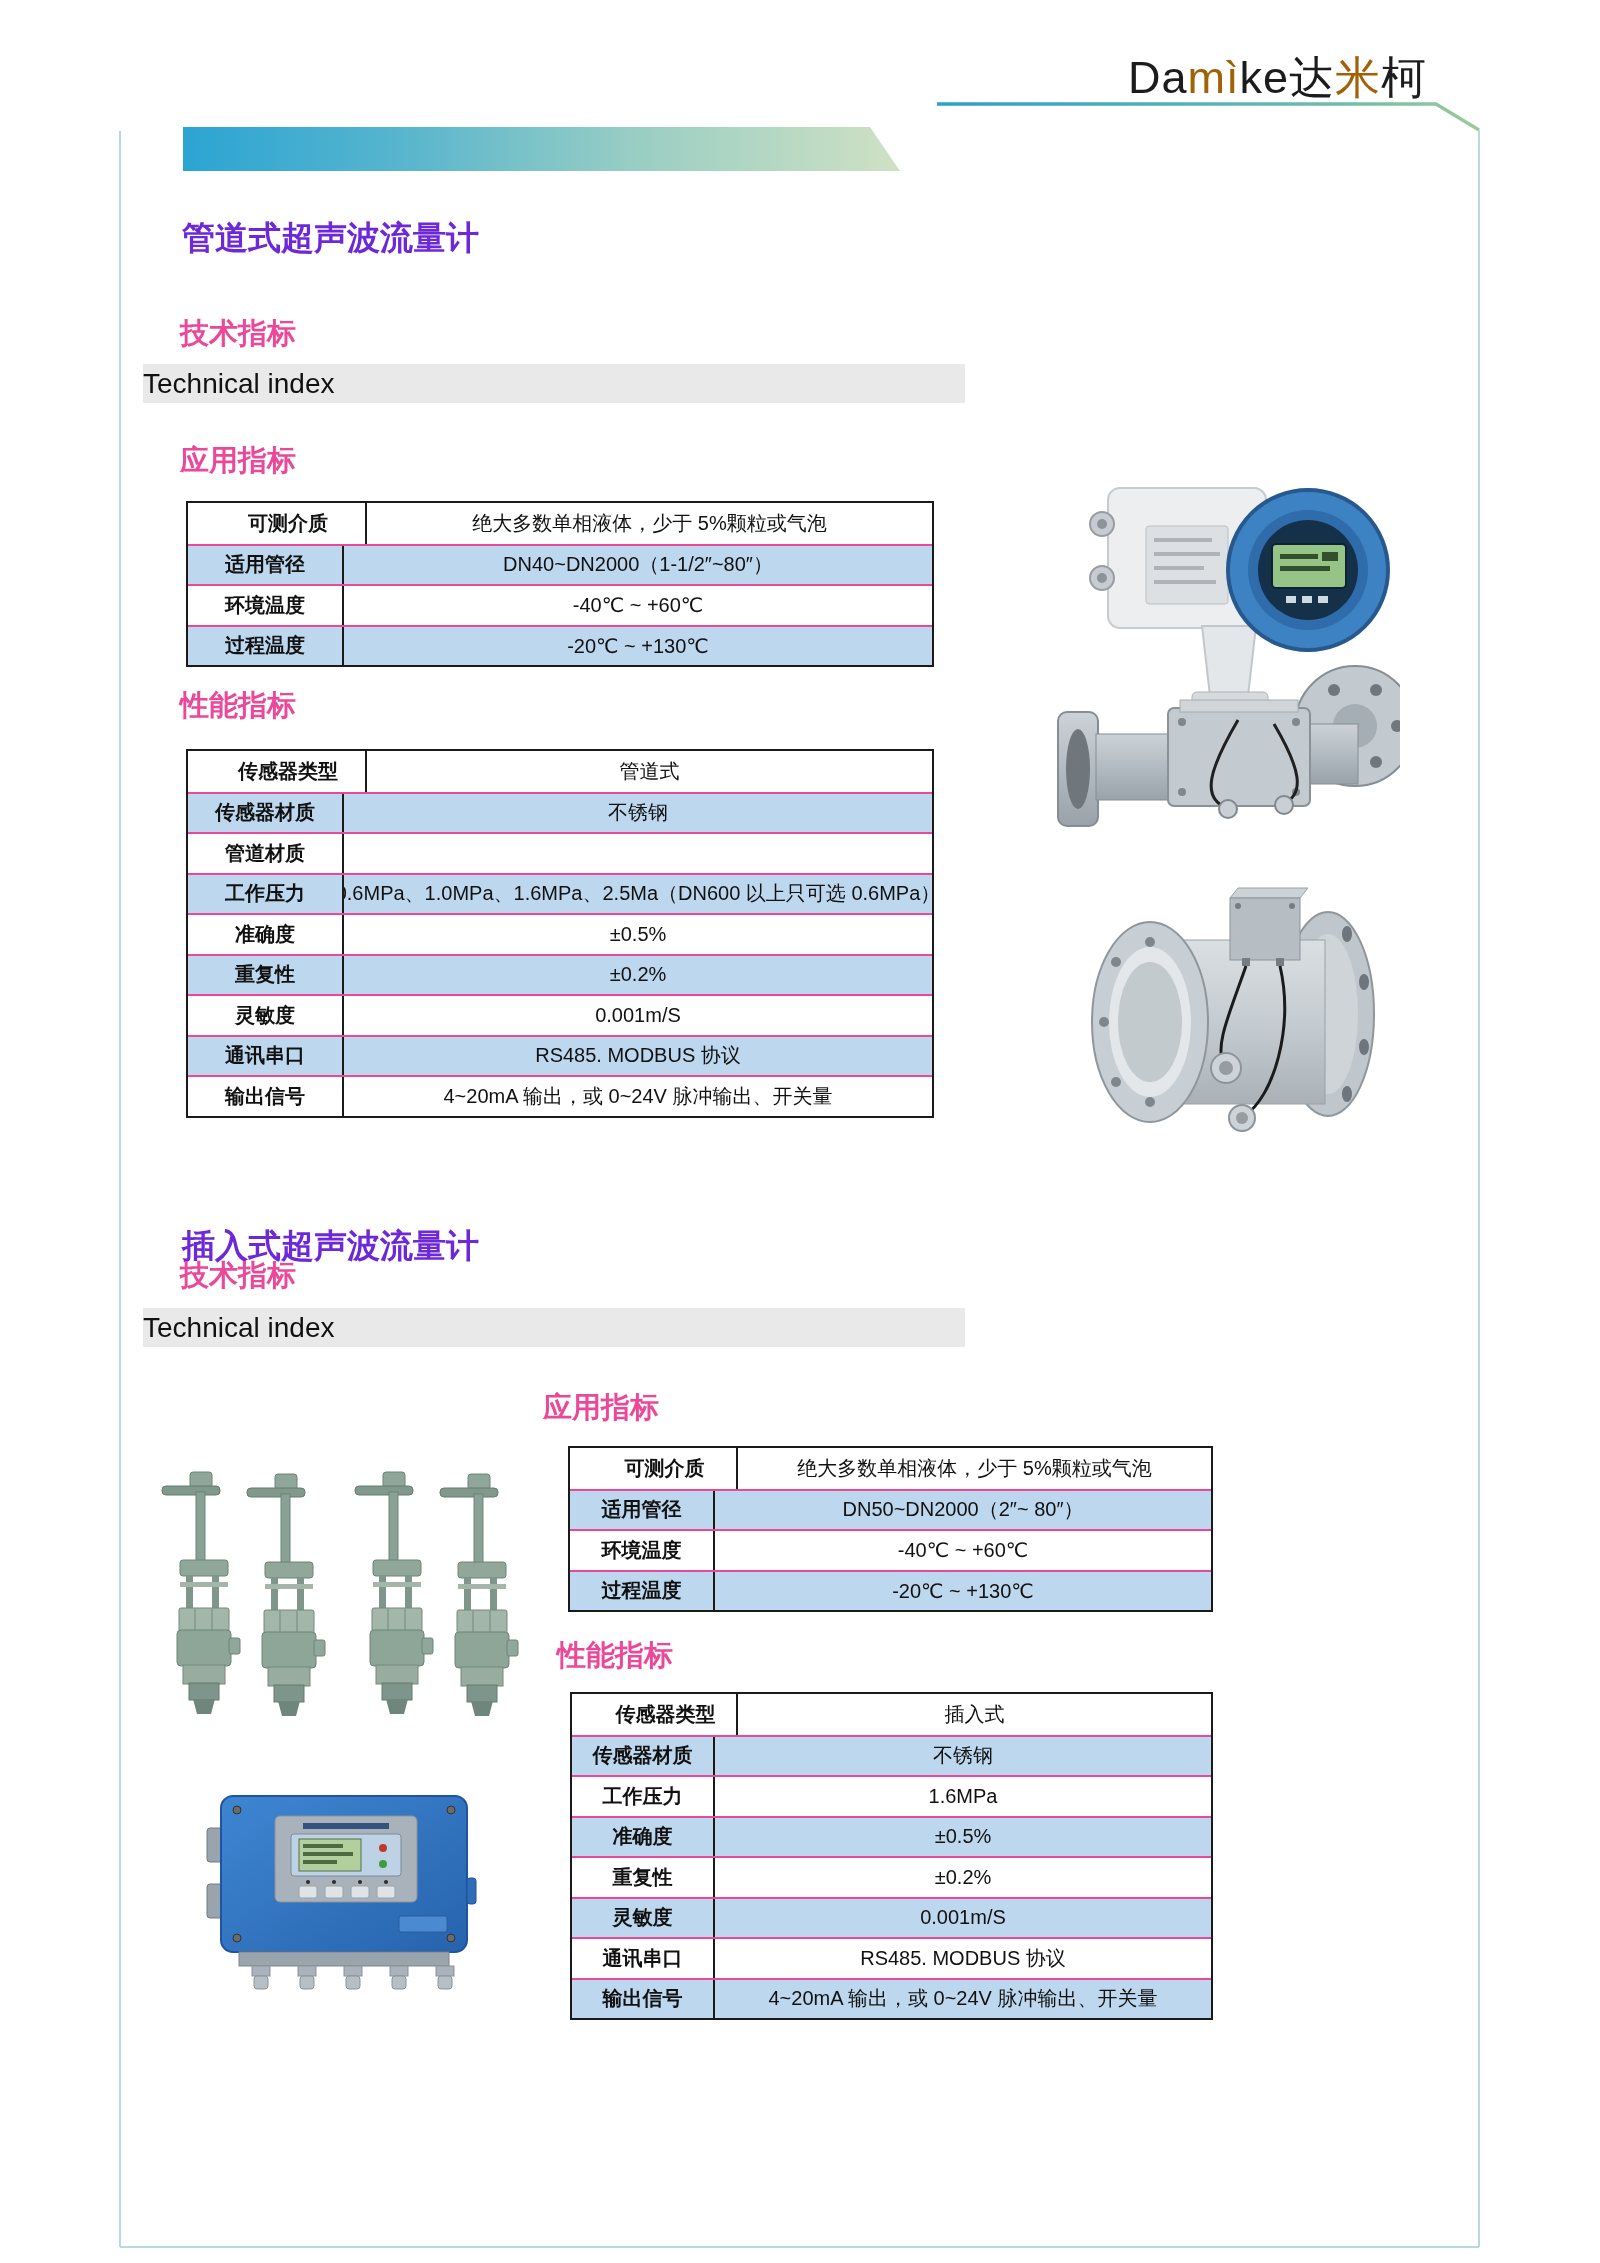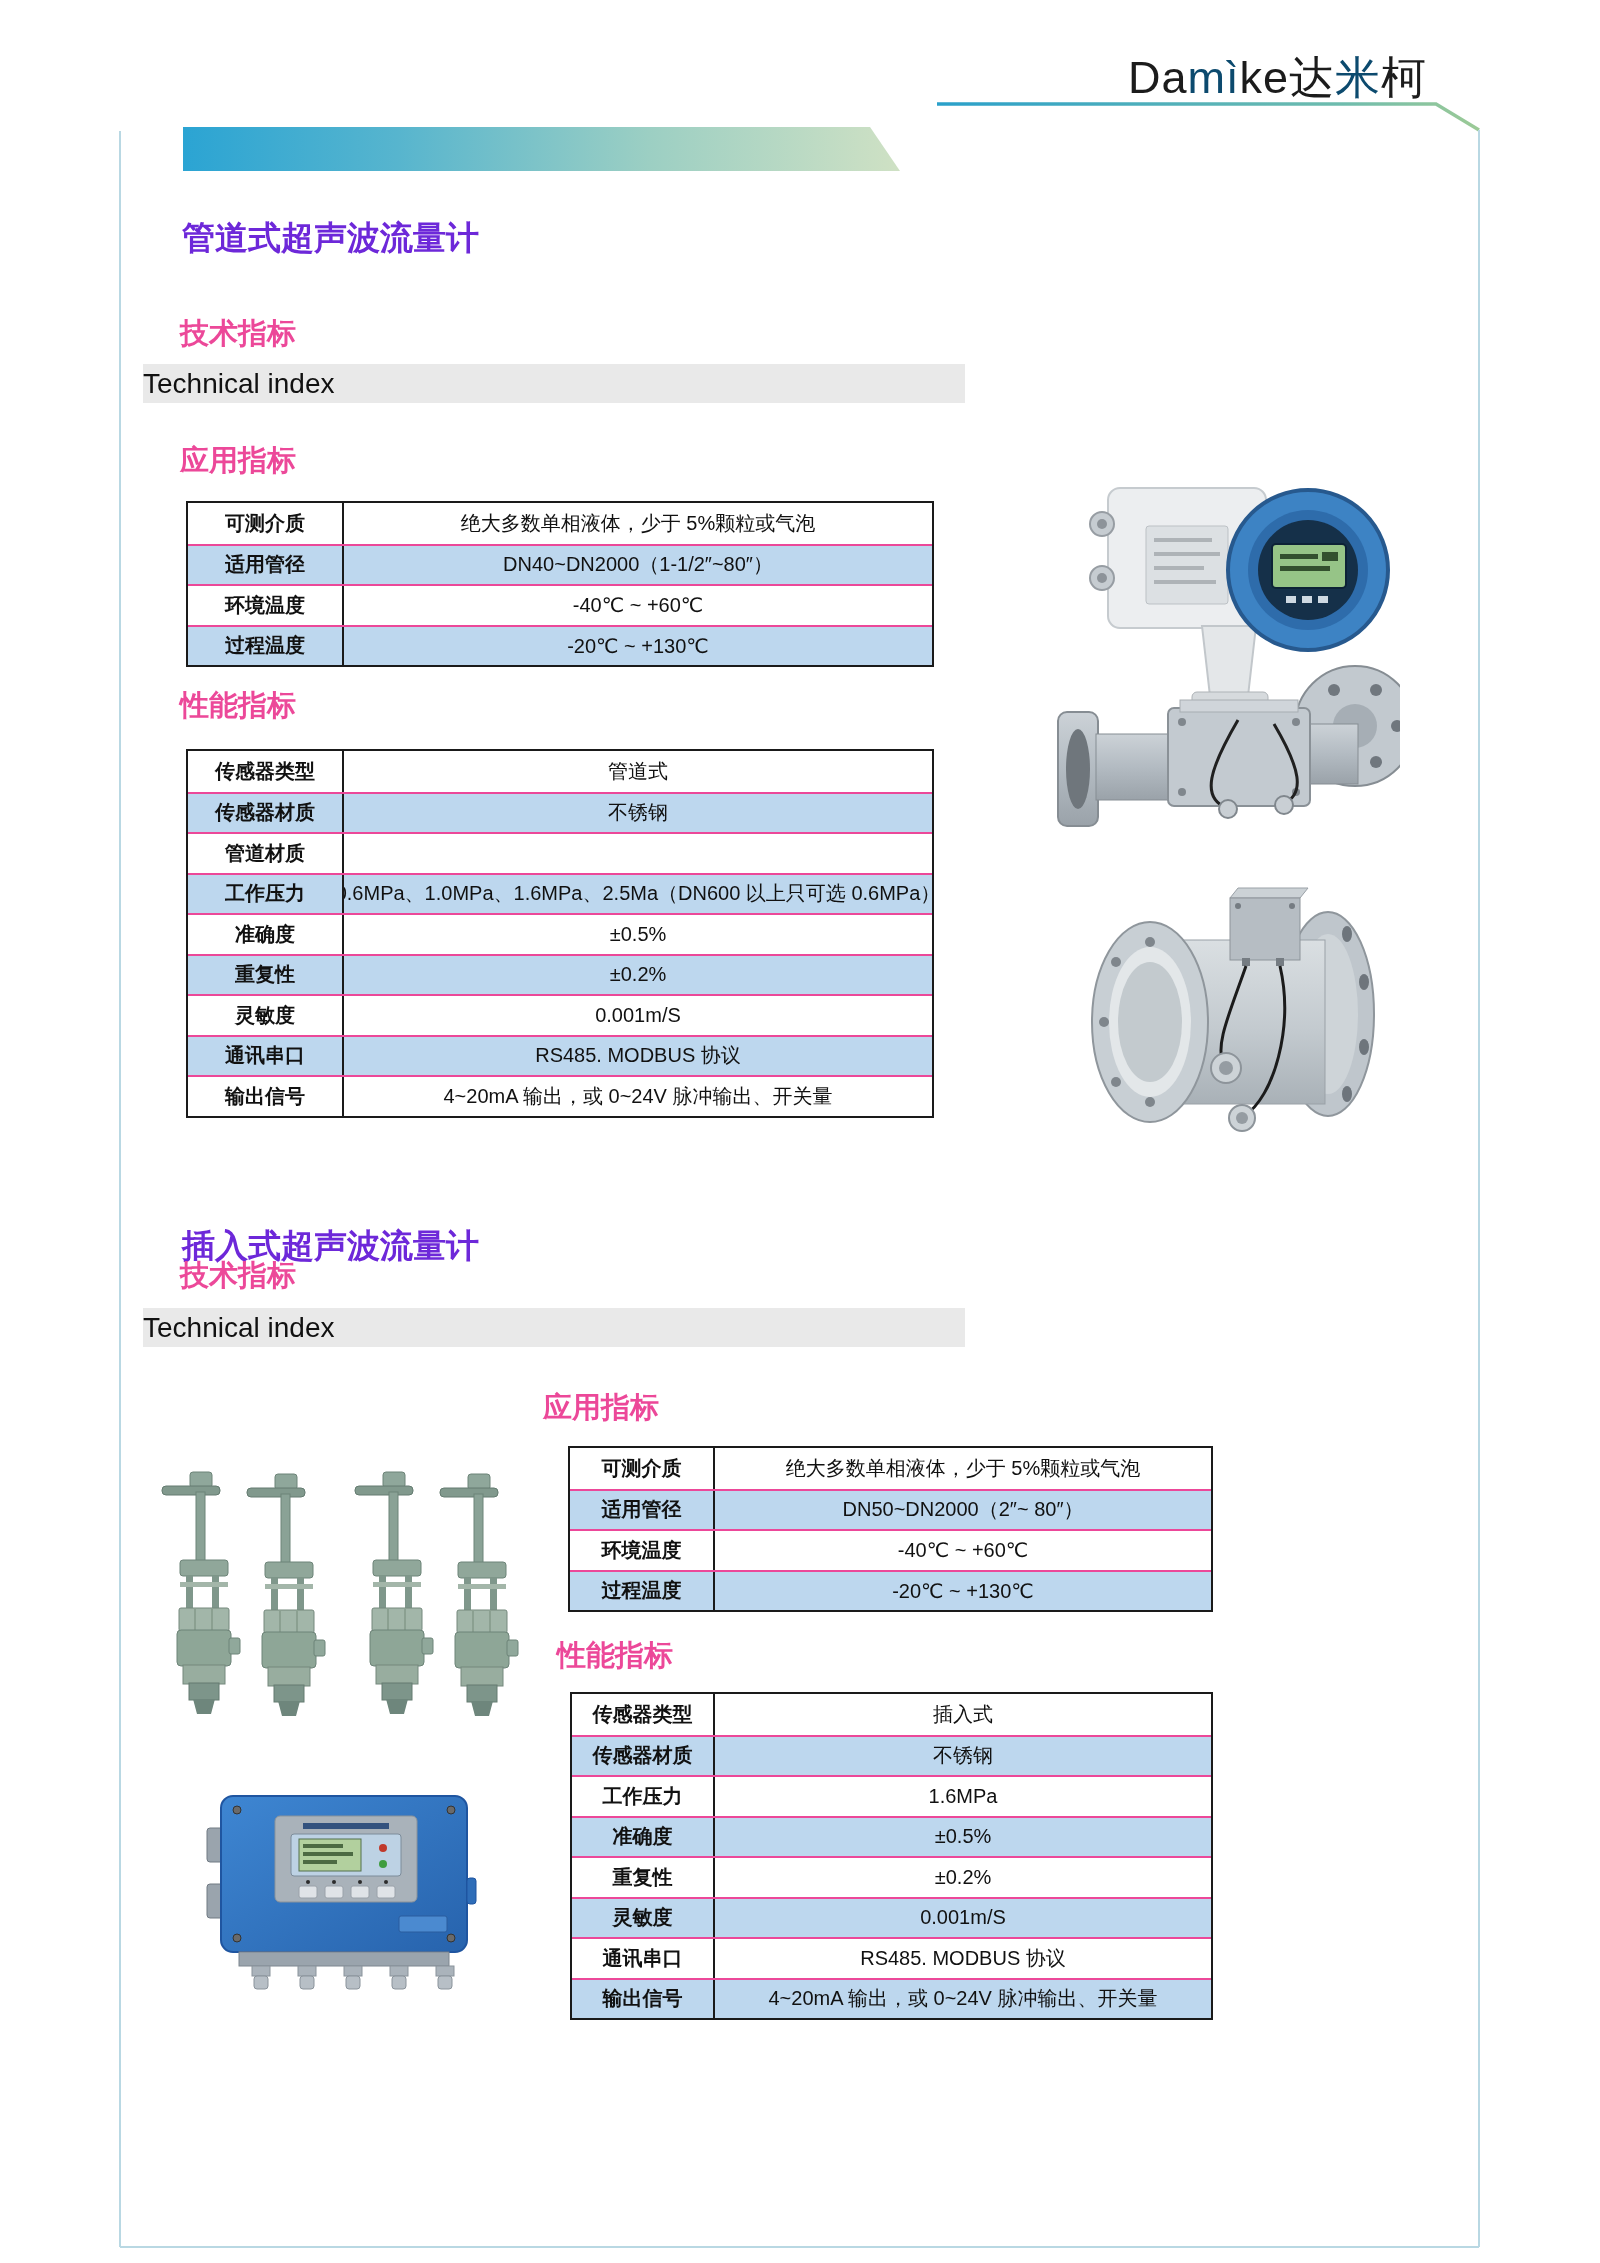--- a/index.html
+++ b/index.html
@@ -2,34 +2,34 @@
 <html><head>
 <meta charset="utf-8">
 <style>
   html,body{margin:0;padding:0;background:#fff;}
   body{font-family:"Liberation Sans","DejaVu Sans",sans-serif;color:#111;}
   .page{position:relative;width:1600px;height:2263px;background:#ffffff;overflow:hidden;}
   .abs{position:absolute;}
 
   
   .logo{left:1128px;top:48px;font-size:45px;font-weight:200;letter-spacing:1px;color:#1c1c1c;white-space:nowrap;}
-  .logo .orange{color:#0c4a6e;}
+  .logo .orange{color:#a16207;}
   .banner{left:183px;top:127px;width:717px;height:44px;
           background:linear-gradient(90deg,#2ba4d3 0%,#57b5ce 30%,#9ccfc3 65%,#cfe1c4 100%);
           clip-path:polygon(0 0,calc(100% - 30px) 0,100% 100%,0 100%);}
 
   
   .sec-title{font-size:33px;font-weight:bold;color:#6d28d9;}
   .blue-h{font-size:29px;font-weight:bold;color:#ec4899;}
   .gray-bar{background:#e9e9e9;color:#111;font-size:28px;line-height:39px;height:39px;box-sizing:border-box;}
 
   
   .spec-table{border:2px solid #1a1a1a;background:#fff;}
   .spec-table .tr{display:flex;height:40.5px;border-top:2px solid #ec4899;box-sizing:border-box;}
-  .spec-table .tr:first-child{border-top:none;}
+  .spec-table .tr:first-child{border-top:none;padding-left:23px;}
   .spec-table .tr:nth-child(even){background:#bdd7ee;}
   .spec-table .th{width:var(--lw);border-right:2px solid #1a1a1a;display:flex;align-items:center;justify-content:center;
                   font-weight:bold;font-size:20px;box-sizing:border-box;flex-shrink:0;}
   .spec-table .td{flex:1;display:flex;align-items:center;justify-content:center;font-size:20px;white-space:nowrap;overflow:hidden;}
 
   .photo{pointer-events:none;}
 </style>
 </head>
 <body>
 

